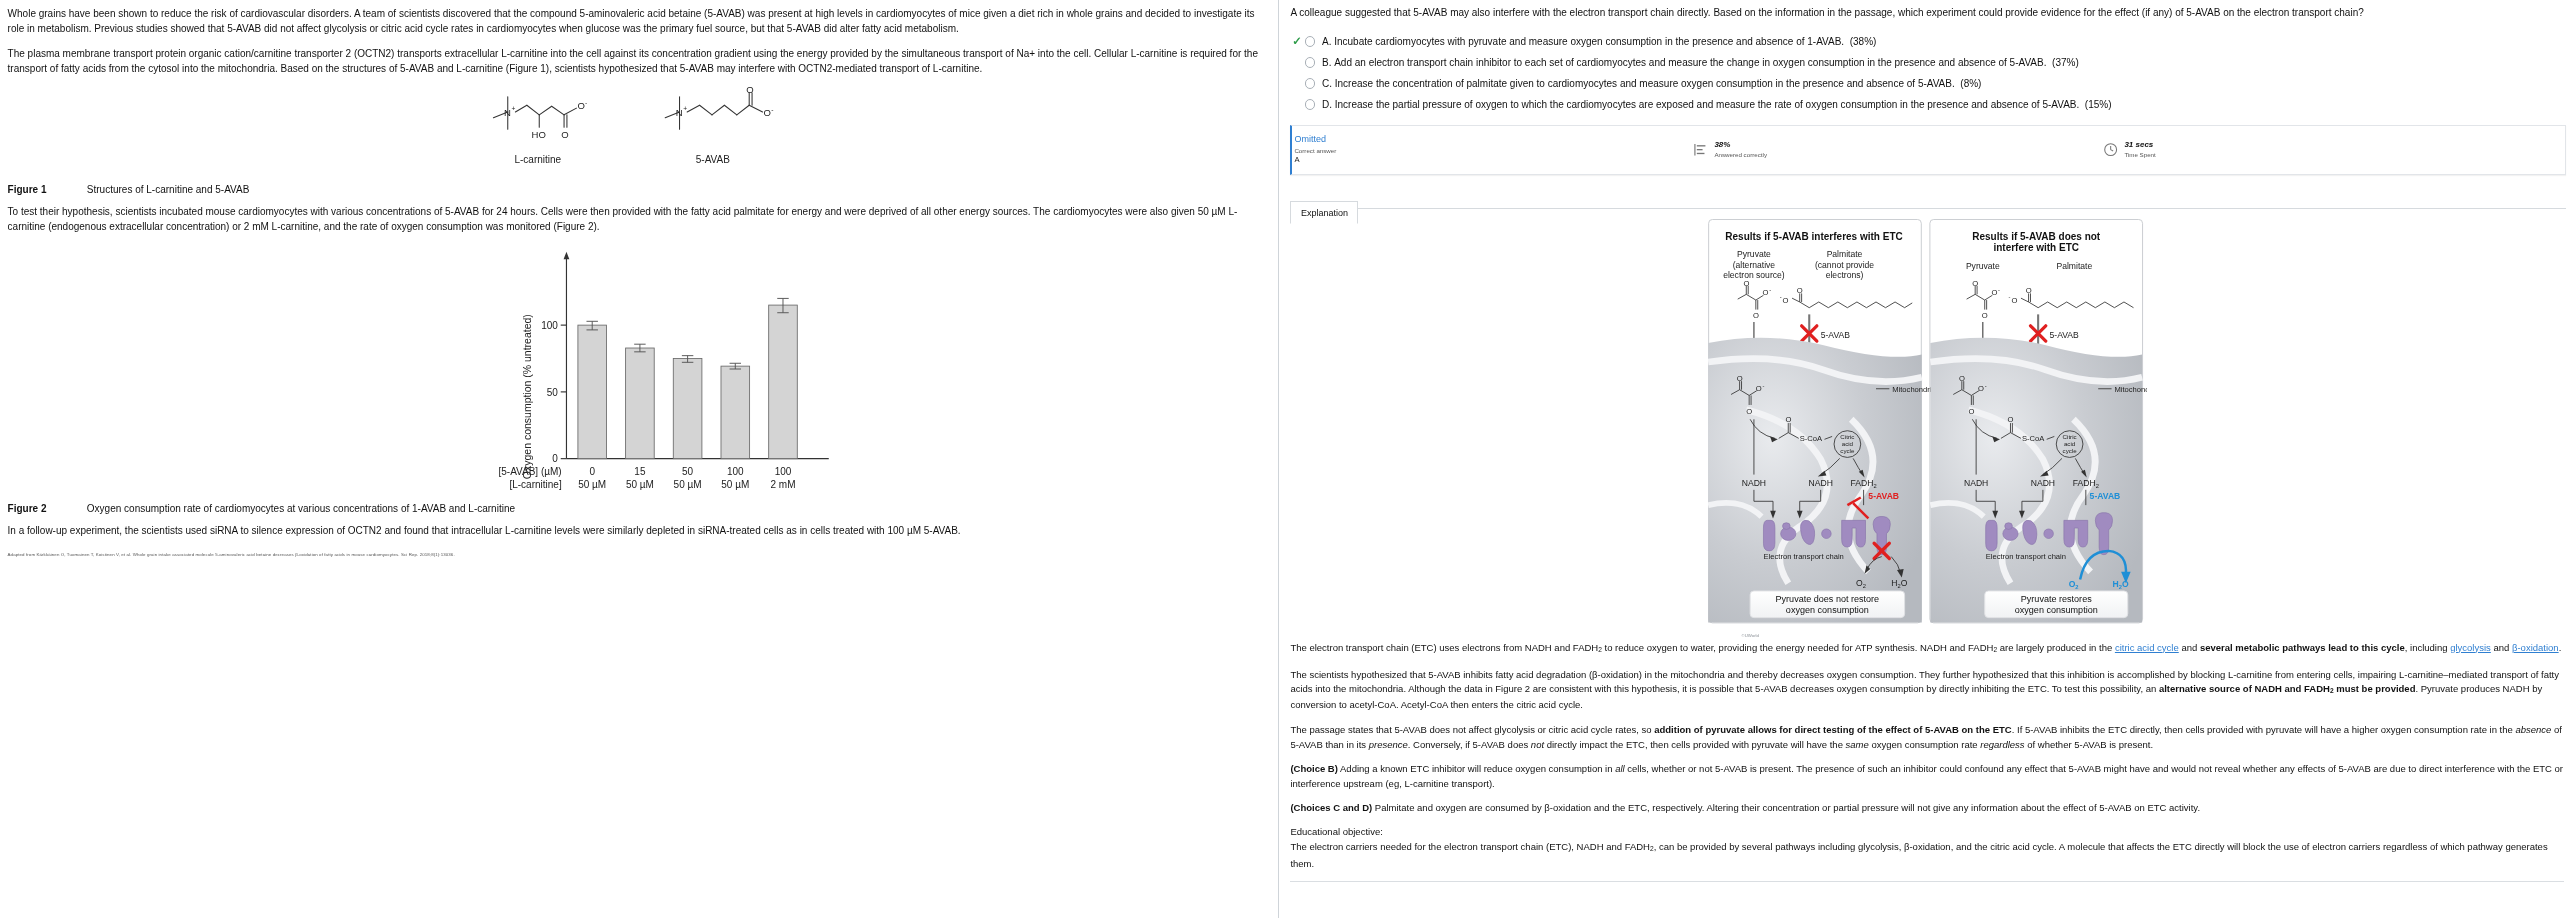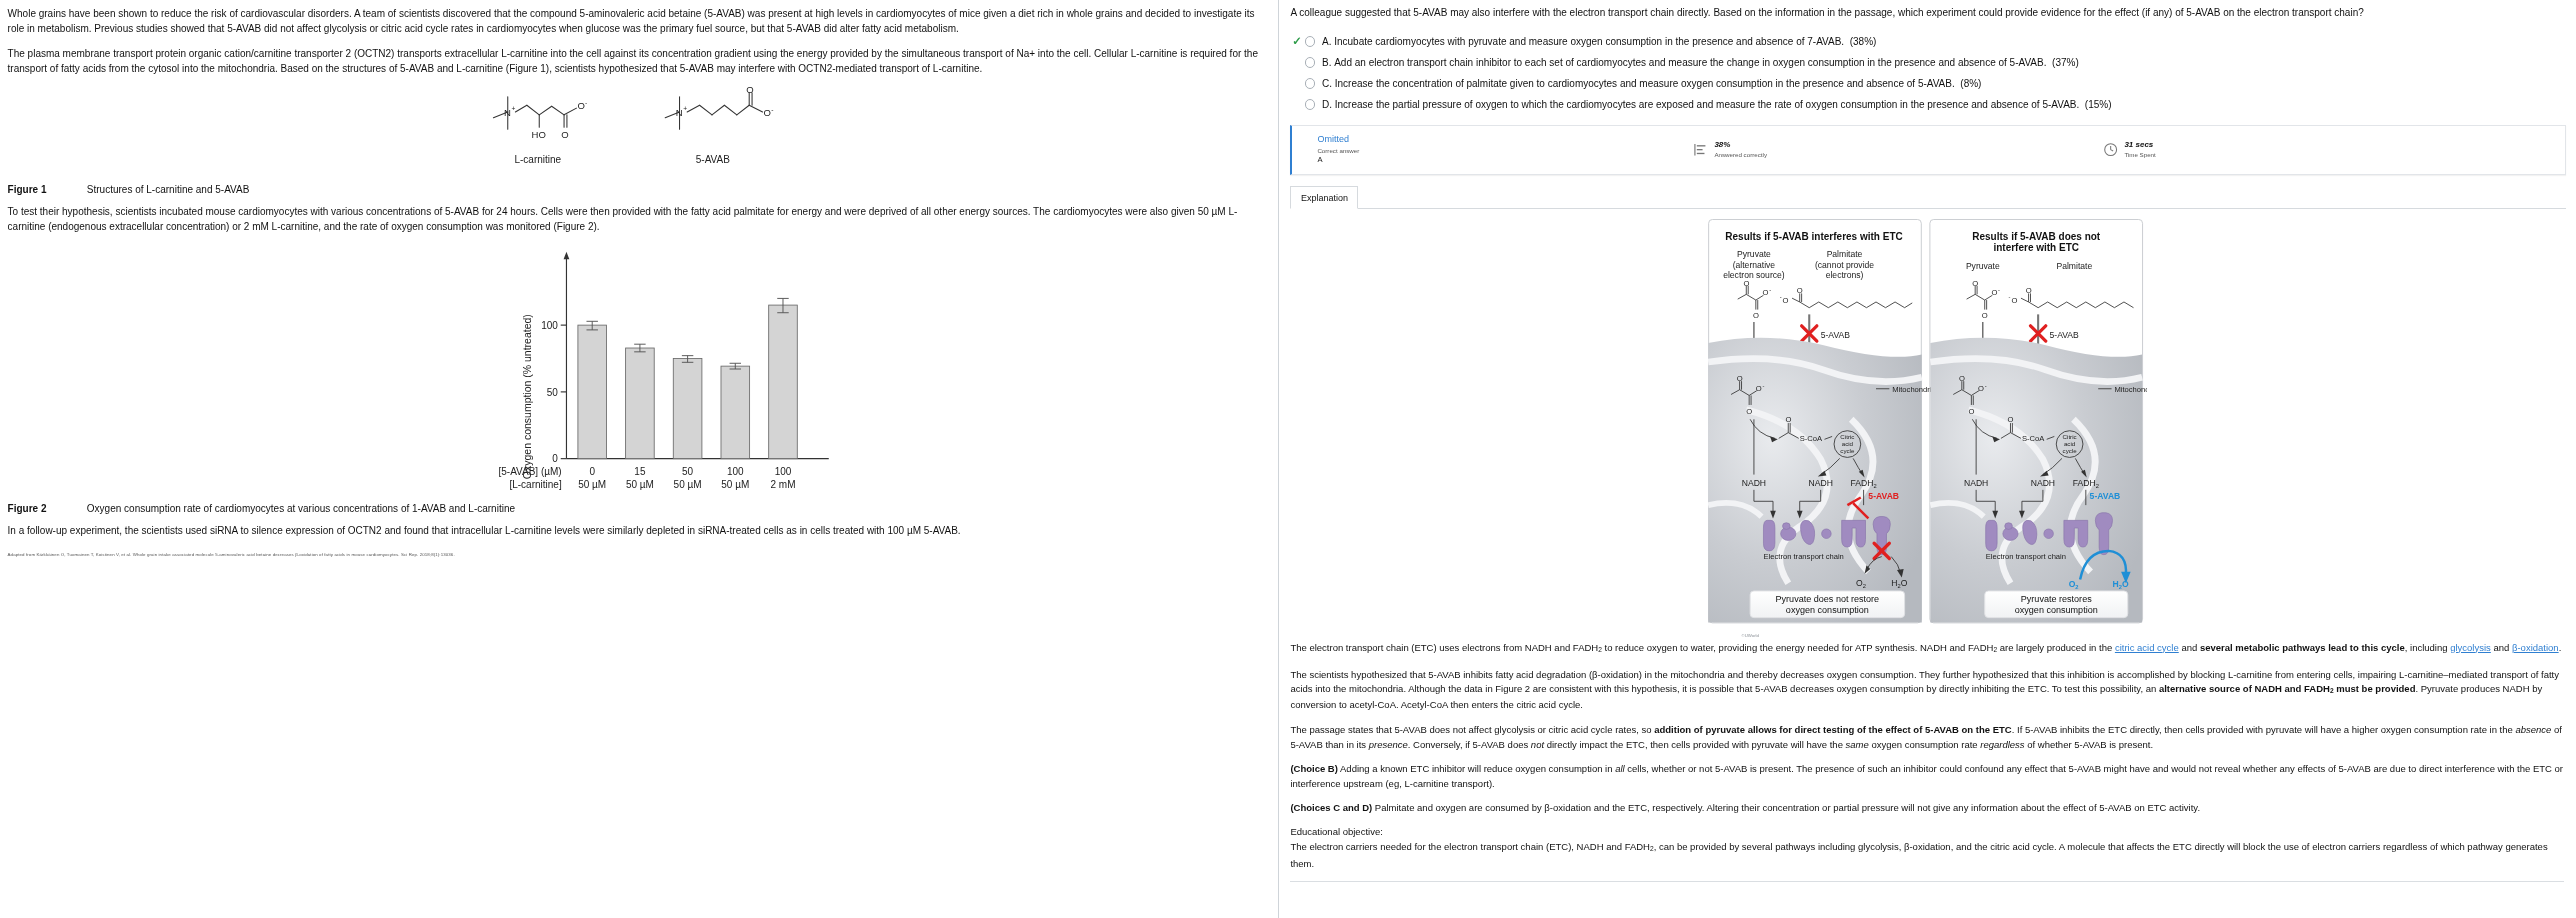--- a/index.html
+++ b/index.html
@@ -65,37 +65,37 @@
   
   .stats-bar {
     border:1px solid #e2e5e9;
     border-left:2.9px solid #2f7fd1;
     height:50px; margin:5.7px 1.9px 0 1.9px;
     display:flex; align-items:center;
     background:#fff;
     box-shadow:0 1px 1px rgba(0,0,0,.05);
   }
   .stat-block { display:flex; align-items:flex-start; }
-  .stat-omitted { width:401px; padding-left:25px; }
+  .stat-omitted { width:401px; padding-left:2px; }
   .stat-omitted .om-title { color:#2f7fd1; font-size:9px; line-height:11.5px; }
   .stat-omitted .om-sub { font-size:6.2px; color:#555; line-height:9.5px; }
   .stat-omitted .om-ans { font-size:7.6px; color:#222; line-height:10.5px; }
   .stat-mid { width:410px; display:flex; align-items:center; gap:5.7px; }
   .stat-right { display:flex; align-items:center; gap:5.7px;justify-content:flex-end; }
   .stat-val { font-size:8px; font-weight:bold; line-height:10.5px;font-style:italic; }
   .stat-lbl { font-size:6.2px; color:#555; line-height:8.6px; }
   .stat-icon { width:15.3px; height:15.3px; flex:0 0 15.3px; }
 
   
   .tabs { margin:11.5px 1.9px 0 1.9px; border-bottom:1px solid #d6dade; height:23px; position:relative; }
   .tab {
     display:inline-block; height:23px; line-height:22px;
     padding:0 9.5px; font-size:9px;
     border:1px solid #d6dade; border-bottom:1px solid #fff;
-    background:#fff; position:relative; top:0px;
+    background:#fff; position:relative; top:15px;
   }
 
   
   .expl { padding:7.6px 3.8px 0 1.9px; }
   .diagram-box {
     width:439px; margin:1.9px auto 5.7px auto; position:relative;
   }
   .exp-p { font-size:9.5px; line-height:14.3px; margin:0 0 10.5px 0; }
   .exp-p b { font-weight:bold; }
   .exp-p i { font-style:italic; }
@@ -246,21 +246,21 @@
 
   <div class="right-pane">
 
     <p class="question-stem">A colleague suggested that 5-AVAB may also interfere with the electron transport chain directly.  Based on the information in the passage, which experiment could provide evidence for the effect (if any) of 5-AVAB on the electron transport chain?</p>
 
     <div class="choices">
       <div class="choice-row">
         <span class="tick">✓</span>
         <span class="radio"></span>
         <span class="choice-text">
-          <span>A.</span>&nbsp;<span>Incubate cardiomyocytes with pyruvate and measure oxygen consumption in the presence and absence of 7-AVAB.</span>&nbsp;&nbsp;<span>(38%)</span>
+          <span>A.</span>&nbsp;<span>Incubate cardiomyocytes with pyruvate and measure oxygen consumption in the presence and absence of 1-AVAB.</span>&nbsp;&nbsp;<span>(38%)</span>
         </span>
       </div>
       <div class="choice-row">
         <span class="tick empty">✓</span>
         <span class="radio"></span>
         <span class="choice-text">
           <span>B.</span>&nbsp;<span>Add an electron transport chain inhibitor to each set of cardiomyocytes and measure the change in oxygen consumption in the presence and absence of 5-AVAB.</span>&nbsp;&nbsp;<span>(37%)</span>
         </span>
       </div>
       <div class="choice-row">

